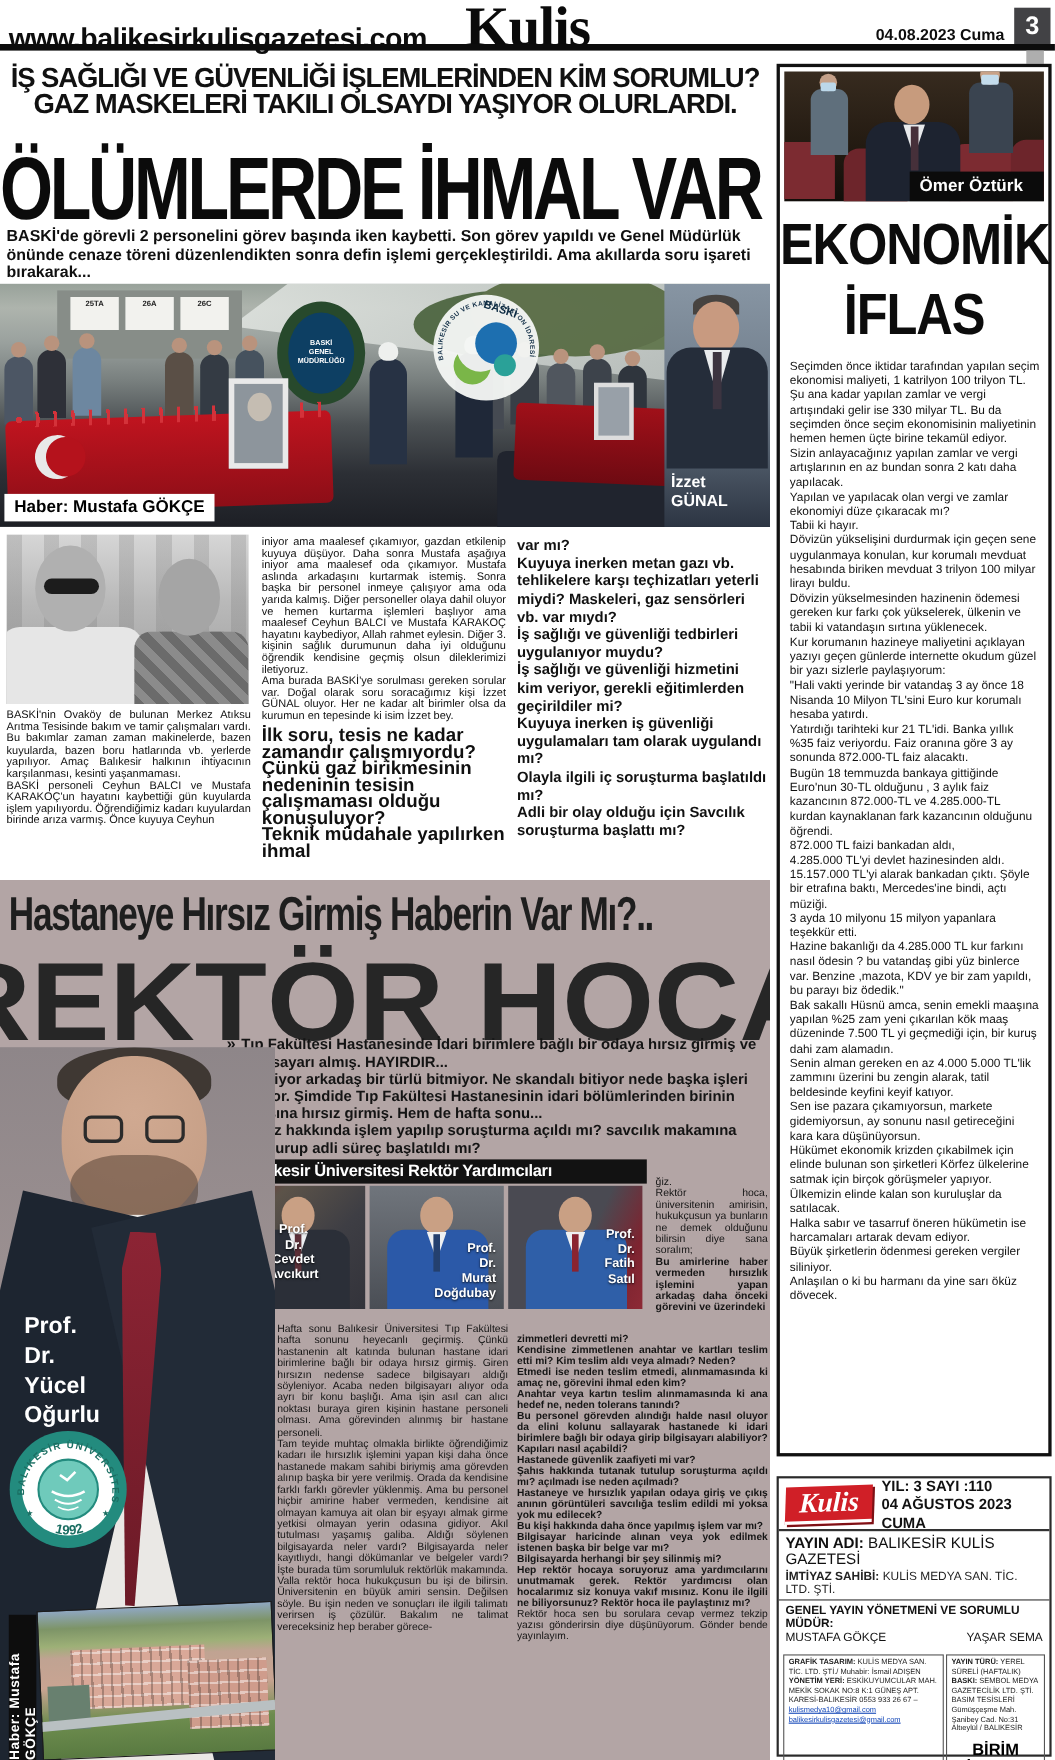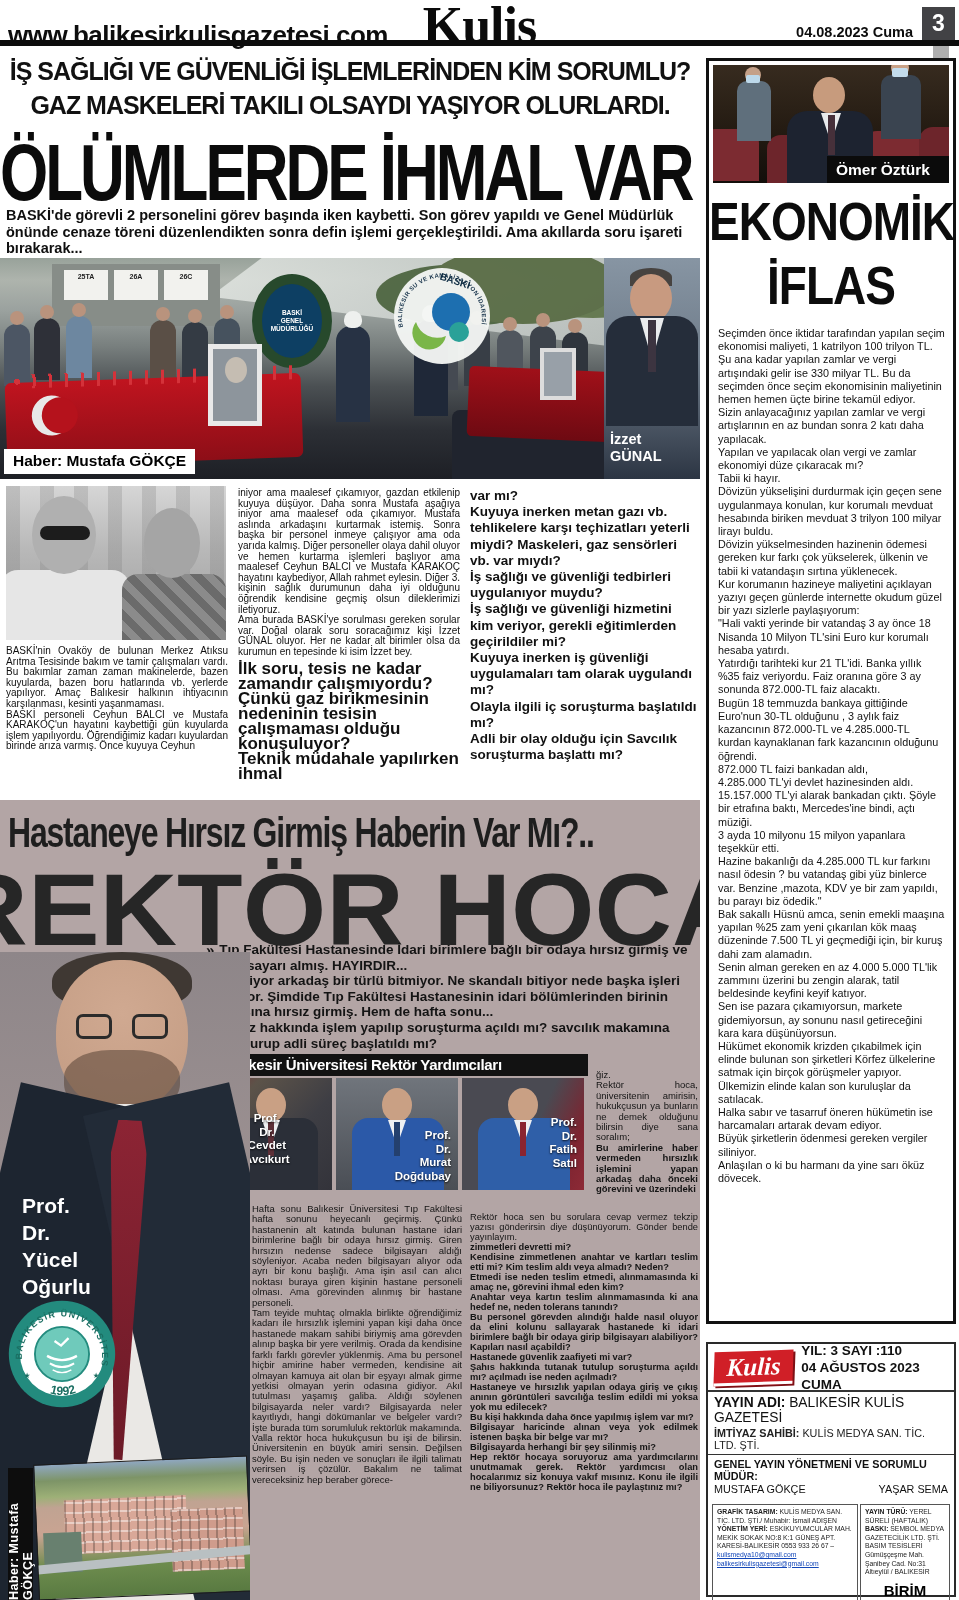--- a/index.html
+++ b/index.html
@@ -11,21 +11,21 @@
   
   #hdr-website { left:8px; top:20px; font-weight:bold; font-size:26px; letter-spacing:-0.5px; color:#0d0d0d; }
   #hdr-masthead { left:0; right:0; top:0; text-align:center; font-family:"Liberation Serif", serif; font-weight:bold; font-size:52px; letter-spacing:-1px; color:#0a0a0a; line-height:52px; }
   #hdr-date { right:46px; top:24px; font-weight:bold; font-size:14.5px; color:#0d0d0d; }
   #hdr-rule { left:0; top:40px; width:100%; height:6px; background:#0c0c0c; }
   #hdr-pagebox { right:4px; top:7px; width:33px; height:33px; background:#424245; color:#fff; font-weight:bold; font-size:23px; text-align:center; line-height:33px; }
   #hdr-pagetab { right:10px; top:46px; width:16px; height:16px; background:#aeaeae; }
 
   
   #kicker1 { left:0; top:57px; width:700px; text-align:center; font-weight:bold; font-size:25px; letter-spacing:-1px; color:#111; }
-  #kicker2 { left:0; top:91px; width:700px; text-align:center; font-weight:bold; font-size:25px; letter-spacing:-1px; color:#111; }
+  #kicker2 { left:0; top:81px; width:700px; text-align:center; font-weight:bold; font-size:25px; letter-spacing:-1px; color:#111; }
   #lead-headline { left:0; top:126px; width:700px; text-align:center; font-weight:bold; font-size:62px; letter-spacing:-3px; white-space:nowrap; color:#0b0b0b; transform:scaleY(1.3); transform-origin:top center; }
   #lead-lede { left:6px; top:207px; width:690px; font-weight:bold; font-size:14.5px; line-height:16.6px; color:#0f0f0f; }
 
   
   #photo-funeral { left:0; top:258px; width:700px; height:221px; overflow:hidden;
     background:linear-gradient(180deg,#98a29a 0%,#aeb4ad 10%,#9aa19e 24%,#787f7e 40%,#4b5053 58%,#2c2f35 78%,#1d1f25 100%); }
   .f-canopy { position:absolute; right:60px; top:0; width:430px; height:92px; background:linear-gradient(100deg,#e2e6e2,#bfc5c2); clip-path:polygon(12% 0,100% 0,100% 100%,0 42%); opacity:.85; }
   .f-trees { position:absolute; left:428px; top:-12px; width:190px; height:78px; background:#54683f; border-radius:50%; box-shadow:-60px 10px 0 -8px #48603a, 70px 6px 0 -12px #5d7347; opacity:.9; }
   .f-busstop { position:absolute; left:52px; top:6px; width:168px; height:62px; background:#878d88; display:flex; gap:6px; justify-content:center; padding-top:6px; }
   .f-sign { width:44px; height:30px; background:#f2f2ee; color:#222; font-size:7px; font-weight:bold; text-align:center; padding-top:3px; }
@@ -362,33 +362,33 @@
   </div>
 
   <div class="rk-col" id="rk-col2top">
     <div class="pre">ğiz.
 Rektör hoca, üniversitenin amirisin, hukukçusun ya bunların ne demek olduğunu bilirsin diye sana soralım;</div>
     <div class="pre" id="rk-col2top-bold">Bu amirlerine haber vermeden hırsızlık işlemini yapan arkadaş daha önceki görevini ve üzerindeki</div>
   </div>
   <div class="rk-col pre" id="rk-col1">Hafta sonu Balıkesir Üniversitesi Tıp Fakültesi hafta sonunu heyecanlı geçirmiş. Çünkü hastanenin alt katında bulunan hastane idari birimlerine bağlı bir odaya hırsız girmiş. Giren hırsızın nedense sadece bilgisayarı aldığı söyleniyor. Acaba neden bilgisayarı alıyor oda ayrı bir konu başlığı. Ama işin asıl can alıcı noktası buraya giren kişinin hastane personeli olması. Ama görevinden alınmış bir hastane personeli.
 Tam teyide muhta­ç olmakla birlikte öğrendiğimiz kadarı ile hırsızlık işlemini yapan kişi daha önce hastanede makam sahibi biriymiş ama görevden alınıp başka bir yere verilmiş. Orada da kendisine farklı farklı görevler yüklenmiş. Ama bu personel hiçbir amirine haber vermeden, kendisine ait olmayan kamuya ait olan bir eşyayı almak girme yetkisi olmayan yerin odasına gidiyor. Akıl tutulması yaşamış galiba. Aldığı söylenen bilgisayarda neler vardı? Bilgisayarda neler kayıtlıydı, hangi dökümanlar ve belgeler vardı? İşte burada tüm sorumluluk rektörlük makamında. Valla rektör hoca hukukçusun bu işi de bilirsin. Üniversitenin en büyük amiri sensin. Değilsen söyle. Bu işin neden ve sonuçları ile ilgili talimatı verirsen iş çözülür. Bakalım ne talimat vereceksiniz hep beraber görece-</div>
   <div class="rk-col" id="rk-col2">
-    <div class="pre" id="rk-col2-tail">Rektör hoca sen bu sorulara cevap vermez tekzip yazısı gönderirsin diye düşünüyorum. Gönder bende yayınlayım.</div>
     <div class="pre">zimmetleri devretti mi?
 Kendisine zimmetlenen anahtar ve kartları teslim etti mi? Kim teslim aldı veya almadı? Neden?
 Etmedi ise neden teslim etmedi, alınmamasında ki amaç ne, görevini ihmal eden kim?
 Anahtar veya kartın teslim alınmamasında ki ana hedef ne, neden tolerans tanındı?
 Bu personel görevden alındığı halde nasıl oluyor da elini kolunu sallayarak hastanede ki idari birimlere bağlı bir odaya girip bilgisayarı alabiliyor? Kapıları nasıl açabildi?
 Hastanede güvenlik zaafiyeti mi var?
 Şahıs hakkında tutanak tutulup soruşturma açıldı mı? açılmadı ise neden açılmadı?
 Hastaneye ve hırsızlık yapılan odaya giriş ve çıkış anının görüntüleri savcılığa teslim edildi mi yoksa yok mu edilecek?
 Bu kişi hakkında daha önce yapılmış işlem var mı?
 Bilgisayar haricinde alınan veya yok edilmek istenen başka bir belge var mı?
 Bilgisayarda herhangi bir şey silinmiş mi?
 Hep rektör hocaya soruyoruz ama yardımcılarını unutmamak gerek. Rektör yardımcısı olan hocalarımız siz konuya vakıf mısınız. Konu ile ilgili ne biliyorsunuz? Rektör hoca ile paylaştınız mı?</div>
+    <div class="pre" id="rk-col2-tail">Rektör hoca sen bu sorulara cevap vermez tekzip yazısı gönderirsin diye düşünüyorum. Gönder bende yayınlayım.</div>
   </div>
 
   <div id="portrait">
     <div class="og-hair"></div>
     <div class="og-head"></div>
     <div class="og-glass ogl"></div>
     <div class="og-glass ogr"></div>
     <div class="og-beard"></div>
     <div class="og-shirt"></div>
     <div class="og-suit osl"></div>

